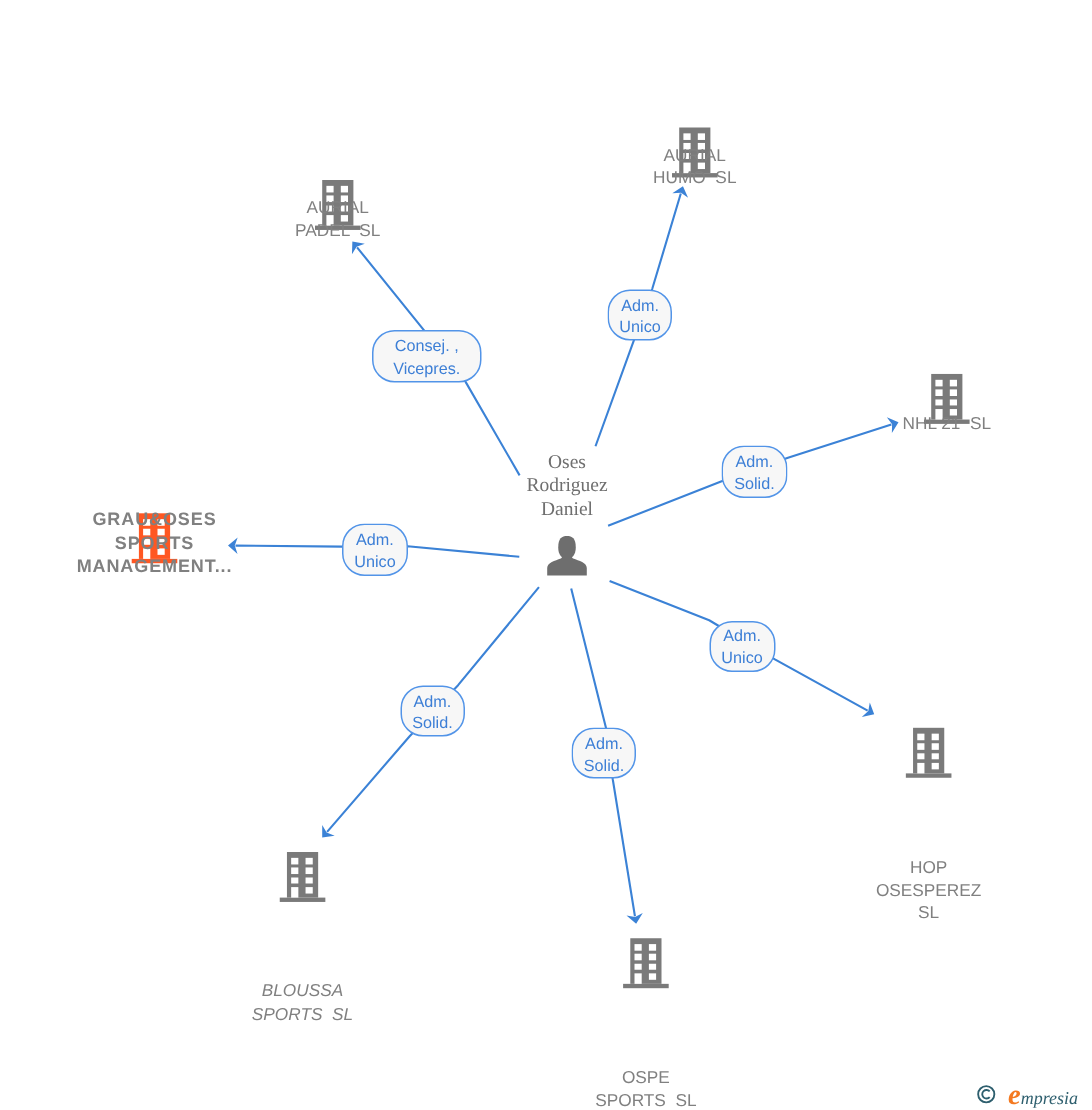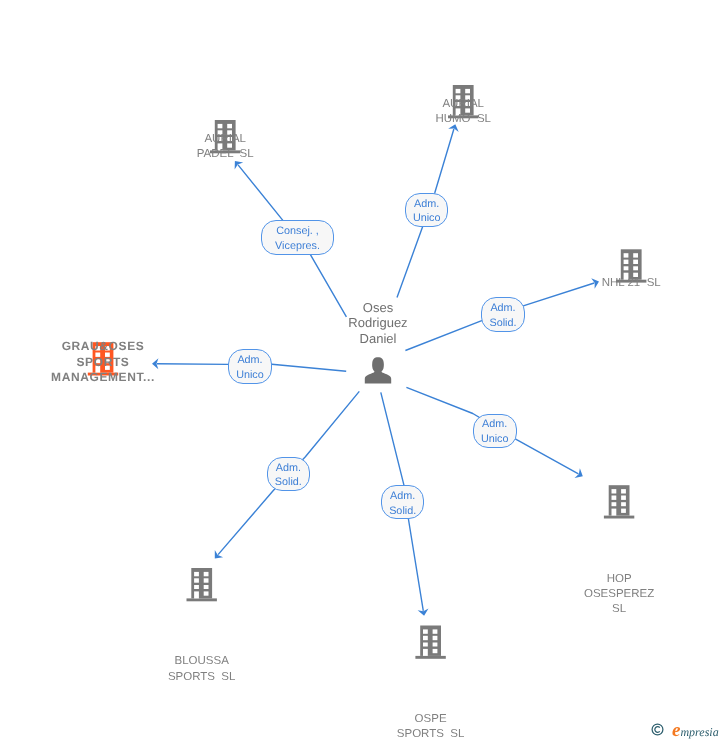--- a/index.html
+++ b/index.html
@@ -1,21 +1,21 @@
 <!DOCTYPE html>
 <html><head>
 <meta charset="utf-8">
 <style>
   html,body{margin:0;padding:0;background:#ffffff;-webkit-font-smoothing:antialiased;text-rendering:geometricPrecision;}
   body{width:728px;height:740px;overflow:hidden;font-family:"Liberation Sans",sans-serif;}
   #stage{position:relative;width:728px;height:740px;background:#fff;}
   svg.layer{position:absolute;left:0;top:0;width:728px;height:740px;}
   .node-label{position:absolute;text-align:center;color:#808080;font-size:11.5px;line-height:15.4px;white-space:pre;transform:translateZ(0);margin-top:48px;}
   .node-label.bold{font-weight:bold;font-size:12px;letter-spacing:0.6px;color:#808080;}
-  .center-label{position:absolute;text-align:center;color:#6f6f6f;font-size:13px;line-height:15.4px;white-space:pre;transform:translateZ(0);}
+  .center-label{position:absolute;text-align:center;color:#6f6f6f;font-size:13px;line-height:15.4px;white-space:pre;transform:translateZ(0);font-family:Liberation Serif, serif;}
   .edge-label{position:absolute;box-sizing:border-box;border:1.8px solid #5294e8;border-radius:15px;background:#f7f7f7;color:#3d7fd6;font-size:10.8px;line-height:14.7px;text-align:center;white-space:pre;display:flex;align-items:center;justify-content:center;padding-top:3.0px;transform:translateZ(0);}
   .wm{position:absolute;display:flex;align-items:baseline;transform:translateZ(0);}
 </style>
 </head>
 <body>
 
 <div id="stage">
   <svg class="layer" id="edge-layer" viewBox="0 0 728 740">
       <g>
         <path d="M 346.40 316.90 L 310.40 254.60 L 282.85 220.40 L 238.04 164.89" stroke="#3b82d6" stroke-width="1.4" fill="none" stroke-linecap="butt" stroke-linejoin="round"></path>
@@ -141,28 +141,28 @@
 PADEL  SL</div>
       <div class="node-label" style="line-height: 15.4px; width: 240px; left: 343.2px; top: 48.7px;">AURIAL
 HUMO  SL</div>
       <div class="node-label" style="line-height: 15.4px; width: 240px; left: 511.2px; top: 228.4px;">NHL 21  SL</div>
       <div class="node-label bold" style="line-height: 15.8px; width: 240px; left: -17px; top: 290.8px;">GRAU&amp;OSES
 SPORTS
 MANAGEMENT...</div>
       <div class="node-label" style="line-height: 15.4px; width: 240px; left: 499.1px; top: 523.6px;">HOP
 OSESPEREZ
 SL</div>
-      <div class="node-label" style="line-height: 15.4px; width: 240px; left: 81.7px; top: 606.4px;">BLOUSSA
+      <div class="node-label" style="line-height: 15.4px; width: 240px; left: 81.7px; top: 606.4px; font-style: italic;">BLOUSSA
 SPORTS  SL</div>
       <div class="node-label" style="line-height: 15.4px; width: 240px; left: 310.6px; top: 663.9px;">OSPE
 SPORTS  SL</div>
       <div class="center-label" style="width: 240px; left: 258px; top: 299.9px;">Oses
 Rodriguez
 Daniel</div>
-      <div class="edge-label" style="left: 261px; top: 220.4px; width: 73px; height: 34.2px;">Consej. ,
+      <div class="edge-label" style="left: 248px; top: 220.4px; width: 73px; height: 34.2px;">Consej. ,
 Vicepres.</div>
       <div class="edge-label" style="left: 405px; top: 192.75px; width: 43.4px; height: 33.9px;">Adm.
 Unico</div>
       <div class="edge-label" style="left: 481.15px; top: 297.4px; width: 43.7px; height: 34.6px;">Adm.
 Solid.</div>
       <div class="edge-label" style="left: 228.2px; top: 349.45px; width: 43.6px; height: 34.3px;">Adm.
 Unico</div>
       <div class="edge-label" style="left: 472.8px; top: 413.5px; width: 43.8px; height: 34.2px;">Adm.
 Unico</div>
       <div class="edge-label" style="left: 266.6px; top: 456.8px; width: 43.4px; height: 34px;">Adm.

